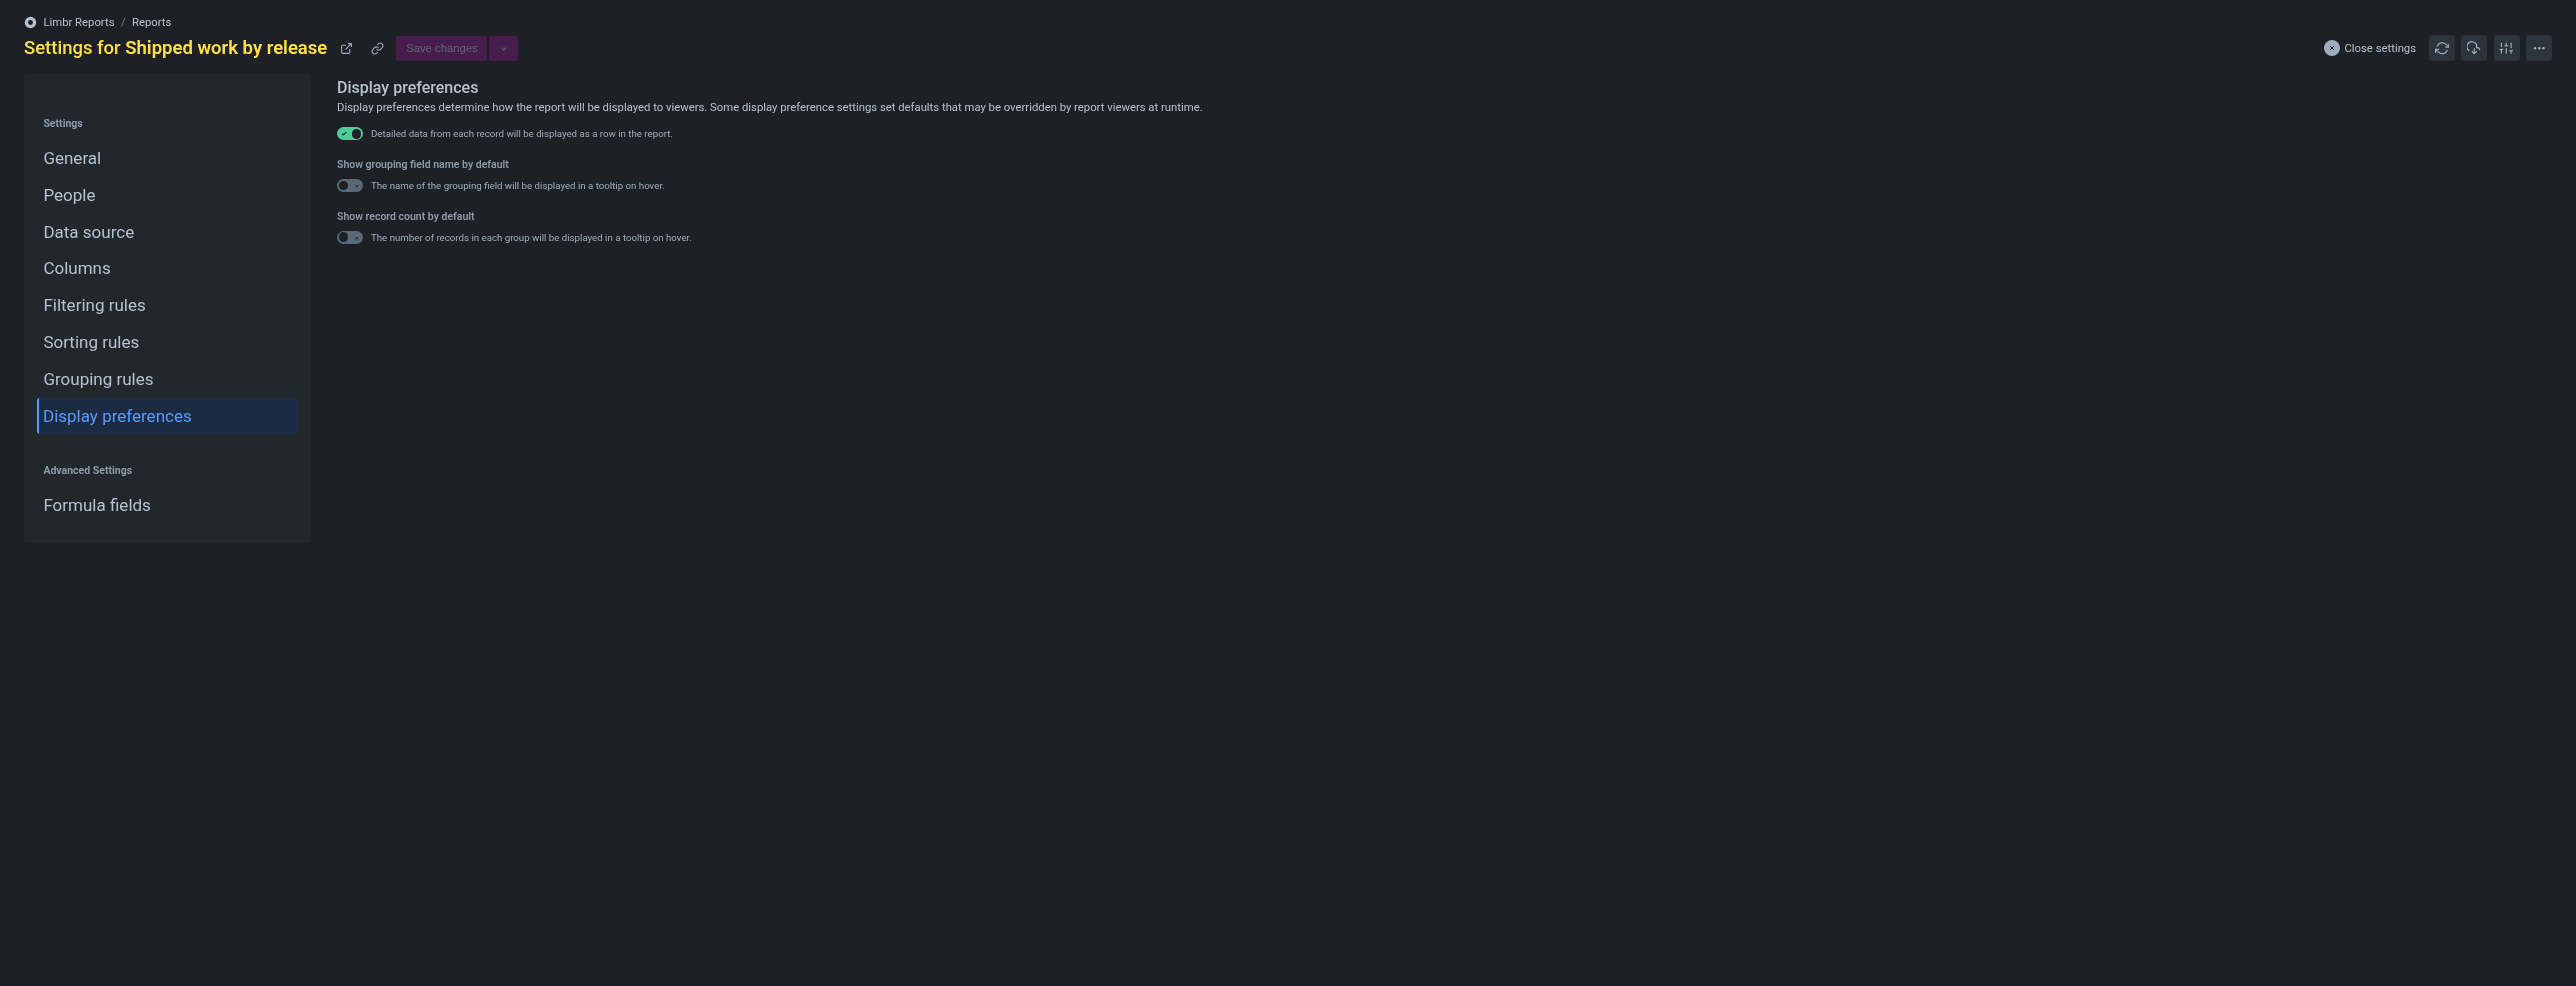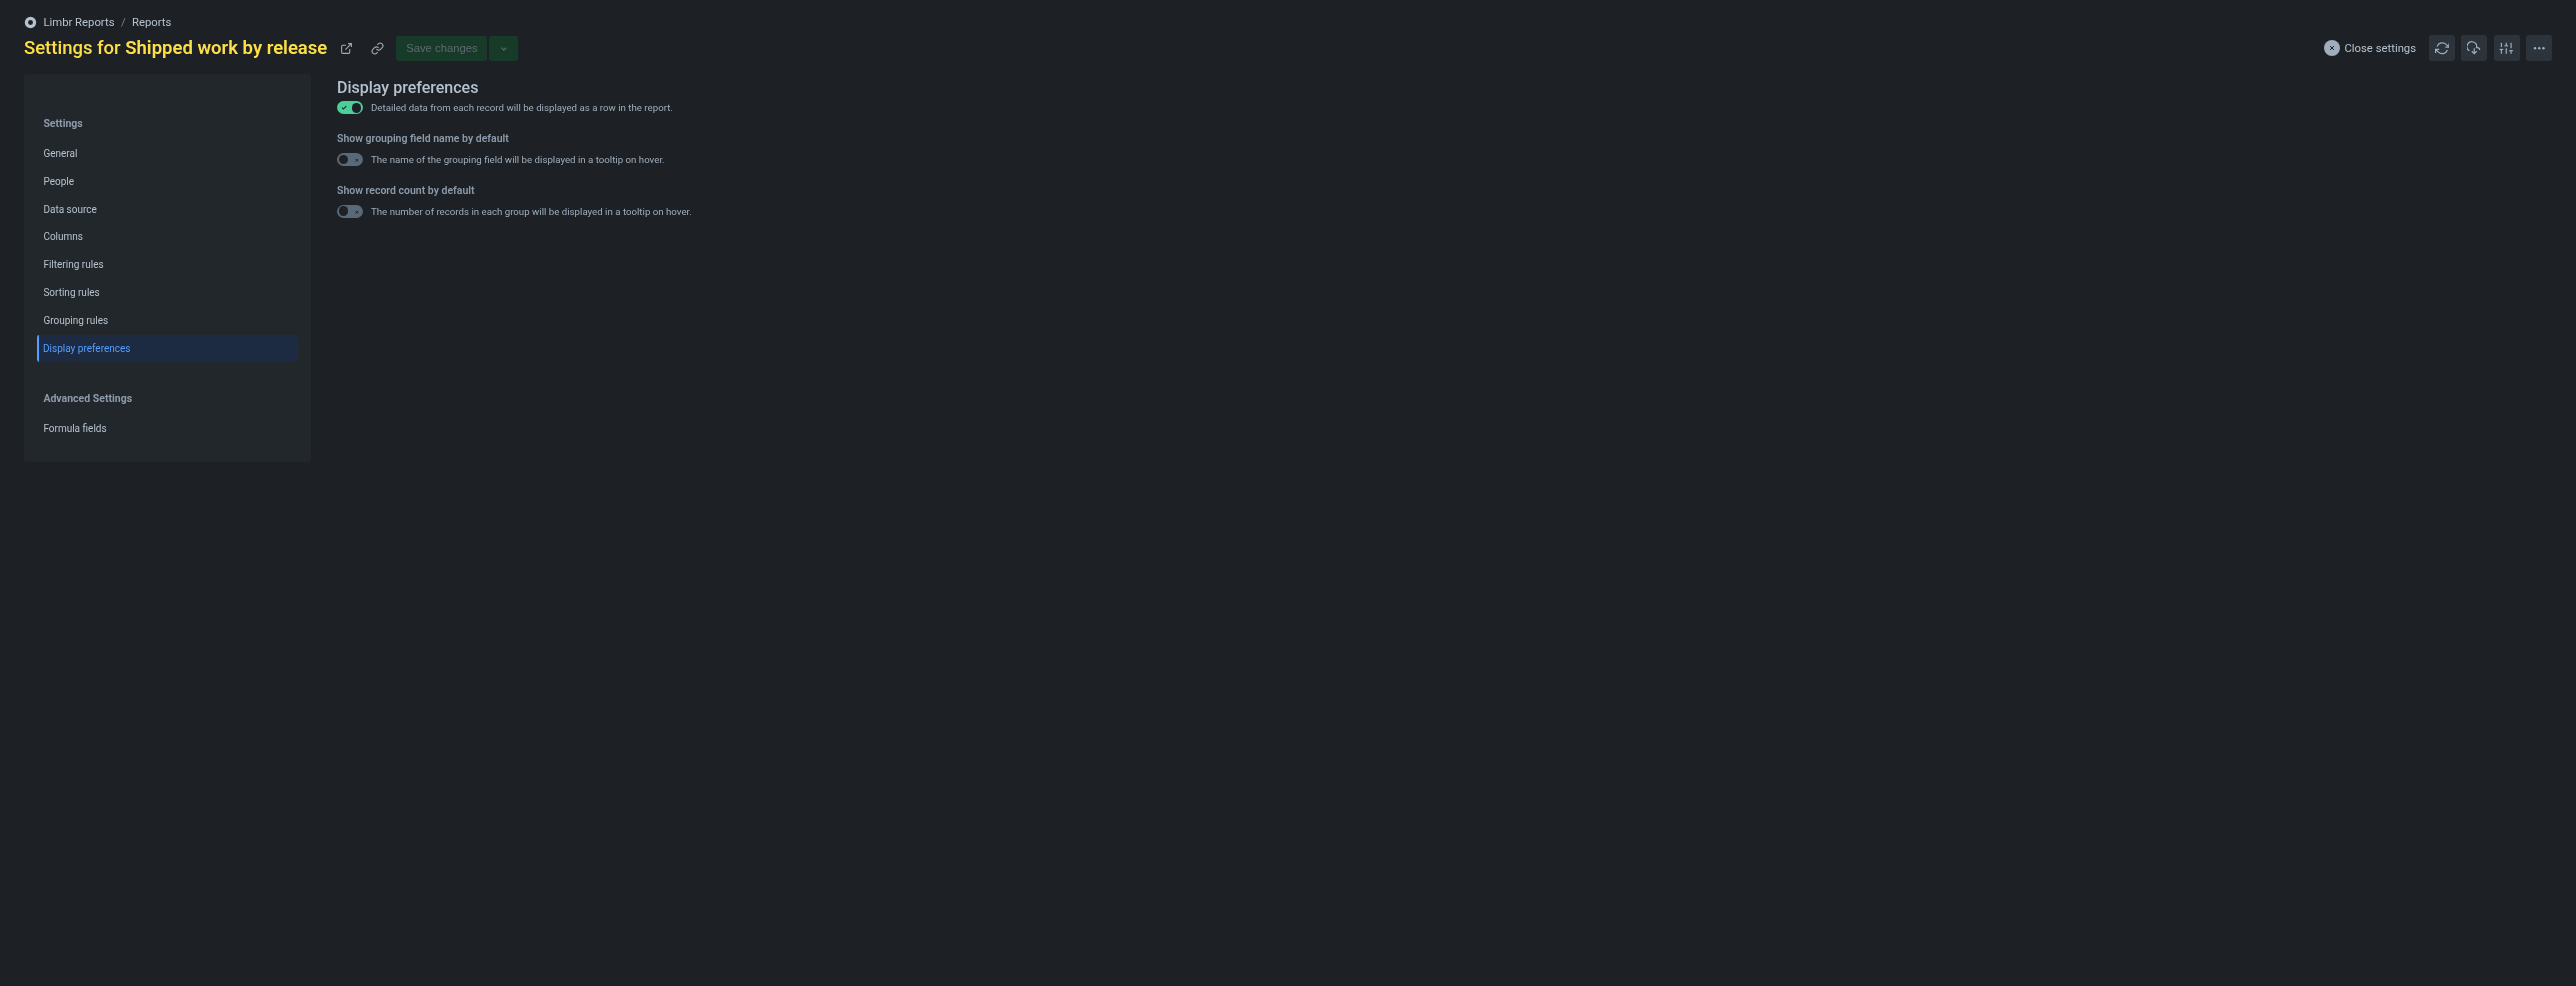--- a/index.html
+++ b/index.html
@@ -67,21 +67,21 @@
       cursor: pointer;
       display: inline-flex;
       align-items: center;
       justify-content: center;
     }
     .icon-btn svg {
       width: 13px;
       height: 13px;
     }
     .btn {
-      background: #14532d;
+      background: #701a75;
       border: none;
       color: #9fadbc;
       padding: 6.4px 9.7px;
       border-radius: 2.4px;
       cursor: pointer;
       font-size: 11.3px;
       display: inline-flex;
       align-items: center;
       gap: 4.8px;
     }
@@ -151,21 +151,21 @@
       color: #8c9bab;
       padding: 4.8px 6.4px;
       margin-bottom: 4.8px;
       margin-top: 19px;
     }
     .sidebar-item {
       padding: 8px 6.4px;
       border-radius: 2.4px;
       cursor: pointer;
       color: #b6c2cf;
-      font-size: 10px;
+      font-size: 17px;
       margin-bottom: 0.8px;
     }
     .sidebar-item.active {
       background: #1c2b41;
       color: #579dff;
       border-left: 2.4px solid #579dff;
       padding-left: 4px;
     }
     .sidebar-section-gap {
       margin-top: 26px;
@@ -346,20 +346,21 @@
     <div class="sidebar-item">Sorting rules</div>
     <div class="sidebar-item">Grouping rules</div>
     <div class="sidebar-item active">Display preferences</div>
 
     <div class="sidebar-heading sidebar-section-gap">Advanced Settings</div>
     <div class="sidebar-item">Formula fields</div>
   </div>
 
   <div class="main">
     <h2 class="main-title">Display preferences</h2>
+    <p class="main-desc">Display preferences determine how the report will be displayed to viewers. Some display preference settings set defaults that may be overridden by report viewers at runtime.</p>
 
     <div class="setting-group">
       <div class="setting-row">
         <div class="toggle on">
           <span class="toggle-mark">
             <svg width="6.4" height="6.4" viewBox="0 0 24 24" fill="none" stroke="#1d2125" stroke-width="4">
                 <polyline points="20 6 9 17 4 12"></polyline>
               </svg>
           </span>
           <span class="toggle-knob"></span>

